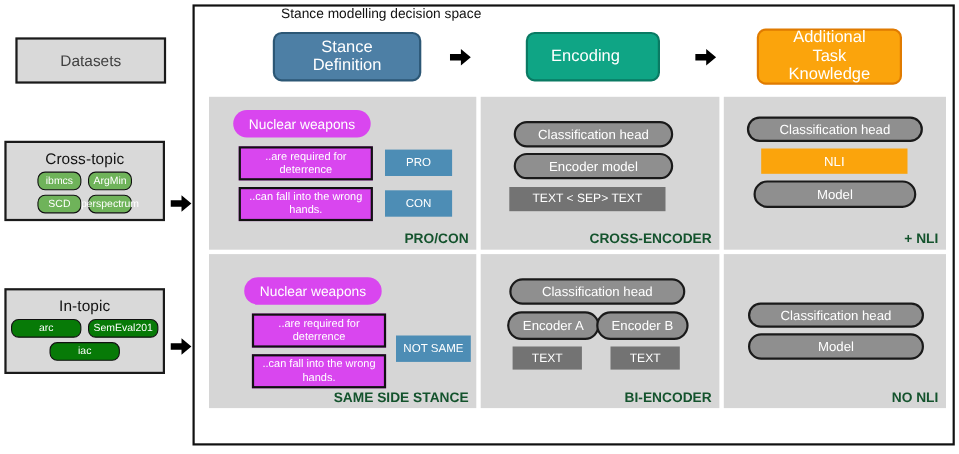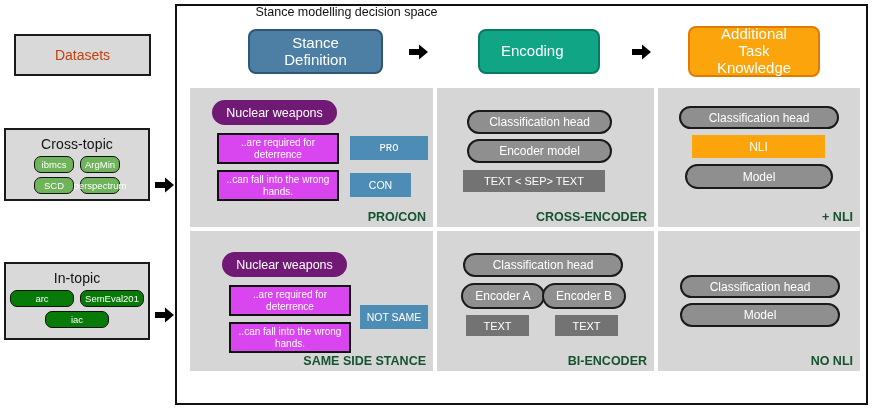--- a/index.html
+++ b/index.html
@@ -4,21 +4,21 @@
 <style>
   html,body{margin:0;padding:0;background:#ffffff;}
   body{width:872px;height:413px;font-family:"Liberation Sans",sans-serif;overflow:hidden;}
   #root{position:relative;width:872px;height:413px;}
 
   
   .ds-title-box{
     position:absolute;left:14px;top:34px;width:133px;height:38px;
     background:#d9d9d9;border:2px solid #1a1a1a;
     display:flex;align-items:center;justify-content:center;
-    font-size:14px;color:#c2410c;
+    font-size:14px;color:#404040;
   }
   .ds-group{
     position:absolute;background:#d9d9d9;border:2px solid #1a1a1a;
     display:flex;flex-direction:column;align-items:center;
     padding-top:6px;box-sizing:border-box;
   }
   .ds-group.cross{left:4px;top:128px;width:146px;height:73px;}
   .ds-group.intopic{left:4px;top:262px;width:146px;height:78px;}
   .ds-group-label{font-size:14px;color:#111;margin-bottom:4px;letter-spacing:.1px;}
   .ds-rows{display:flex;flex-direction:column;gap:4px;width:100%;align-items:center;}
@@ -67,21 +67,21 @@
   
   .c1{left:190px;width:243px;}
   .c2{left:437px;width:217px;}
   .c3{left:658px;width:202px;}
   
   .r1{top:88px;height:139px;}
   .r2{top:231px;height:140px;}
 
   
   .topic-pill{
-    position:absolute;background:#701a75;border-radius:13px;
+    position:absolute;background:#d946ef;border-radius:13px;
     color:#ffffff;font-size:12.5px;
     display:flex;align-items:center;justify-content:center;
     height:25px;
   }
   .snippet{
     position:absolute;background:#d946ef;border:2px solid #111;
     color:#ffffff;font-size:10px;line-height:1.18;text-align:center;
     display:flex;align-items:center;justify-content:center;
     box-sizing:border-box;padding:0 3px;
   }
@@ -174,21 +174,21 @@
       </svg>
   </div>
   <div class="hdr-pill addtask">
     <span>Additional Task Knowledge</span>
   </div>
 
   <div class="cell c1 r1">
     <div class="topic-pill" style="left:22px;top:12px;width:125px;">Nuclear weapons</div>
     <div class="snippet" style="left:27px;top:45px;width:122px;height:31px;">..are required for deterrence</div>
     <div class="snippet" style="left:27px;top:82px;width:122px;height:31px;">..can fall into the wrong hands.</div>
-    <div class="label-box" style="left:160px;top:48px;width:78px;height:24px;font-family:Liberation Mono, monospace;">PRO</div>
+    <div class="label-box" style="left:160px;top:48px;width:61px;height:24px;">PRO</div>
     <div class="label-box" style="left:160px;top:85px;width:61px;height:24px;">CON</div>
     <div class="caption">PRO/CON</div>
   </div>
 
   <div class="cell c2 r1">
     <div class="stack-pill" style="left:30px;top:22px;width:145px;height:24px;">Classification head</div>
     <div class="stack-pill" style="left:30px;top:51px;width:145px;height:24px;">Encoder model</div>
     <div class="teal-box" style="left:26px;top:82px;width:142px;height:22px;">TEXT &lt; SEP&gt; TEXT</div>
     <div class="caption">CROSS-ENCODER</div>
   </div>

